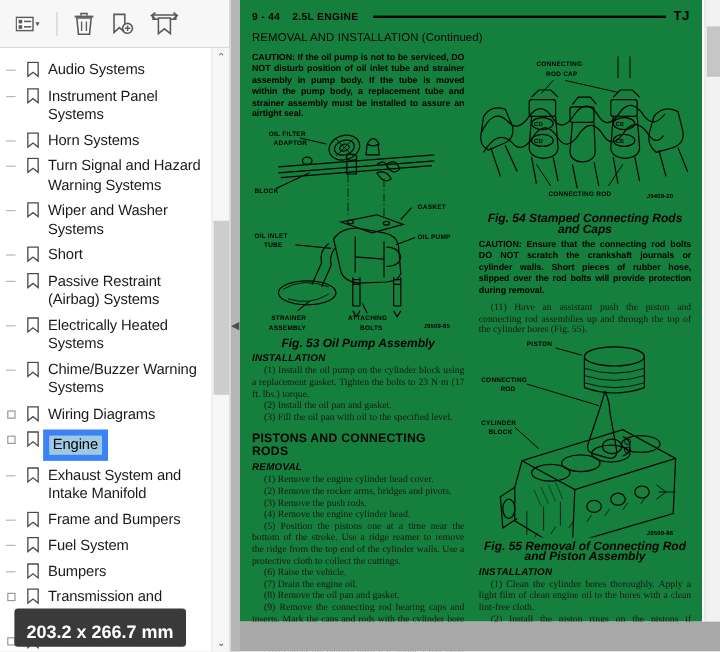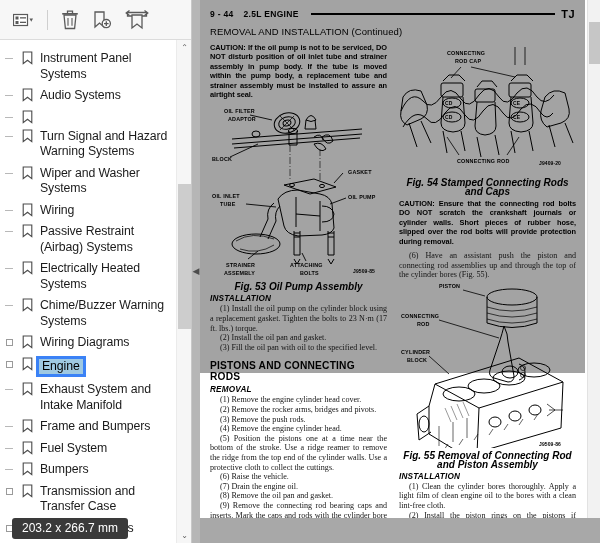--- a/index.html
+++ b/index.html
@@ -99,21 +99,21 @@
   .tree-label {
     font-size: 12.3px;
     line-height: 15.5px;
     color: #1b1b1b;
     padding: 1px 4px 1px 4px;
     max-width: 146px;
     letter-spacing: -0.1px;
   }
   .tree-item.selected .tree-label {
     background: #9fc9e2;
-    border: 3px solid #3b82f6;
+    border: 5px solid #3b82f6;
     padding: 0px 3px 0px 3px;
     color: #000;
   }
 
   
   .sb-scroll {
     position: absolute;
     right: 0; top: 40px;
     width: 15px;
     height: 503px;
@@ -159,22 +159,22 @@
     position: relative;
     flex: 1;
     height: 543px;
     background: #ffffff;
     overflow: hidden;
   }
   .page {
     position: absolute;
     left: 0; top: 0;
     width: 385px;
-    height: 373px;
-    background: #a3a3a3;
+    height: 518px;
+    background: #15803d;
     padding: 8px 10px 0 10px;
     font-family: "Liberation Serif", serif;
   }
 
   
   .pg-header {
     display: flex;
     align-items: center;
     font-family: "Liberation Sans", sans-serif;
     font-weight: bold;
@@ -279,24 +279,25 @@
     height: 25px;
     background: #a8a8a8;
   }
   .size-tooltip {
     position: absolute;
     left: 12px;
     bottom: 4px;
     background: #3a3a3a;
     color: #ffffff;
     font-family: "Liberation Sans", sans-serif;
-    font-size: 12px;
-    padding: 3px 10px 4px 10px;
+    font-size: 15px;
+    padding: 14px 10px 4px 10px;
     border-radius: 3px;
     line-height: 14px;
+    font-weight: bold;
   }
 
   svg { display: block; }
   .tl { font-family: "Liberation Sans", sans-serif; font-size: 5.4px; font-weight: bold; letter-spacing: 0.2px; fill:#000; }
   .tl2 { font-family: "Liberation Sans", sans-serif; font-size: 5.0px; font-weight: bold; letter-spacing: 0.1px; fill:#000; }
 </style>
 </head>
 <body>
 
 <div id="app">
@@ -346,42 +347,43 @@
       <div class="tree" id="tree-root">
           <div class="tree-item">
             <div class="twisty">
               <span class="dash"></span>
             </div>
             <div class="bm-icon">
               <svg width="11" height="14" viewBox="0 0 11 14">
                 <path d="M1.2 1 L9.8 1 L9.8 12.6 L5.5 9.2 L1.2 12.6 Z" fill="none" stroke="#4a4a4a" stroke-width="1.1"></path>
               </svg>
             </div>
+            <div class="tree-label">Audio Systems</div>
+          </div>
+          <div class="tree-item">
+            <div class="twisty">
+              <span class="dash"></span>
+            </div>
+            <div class="bm-icon">
+              <svg width="11" height="14" viewBox="0 0 11 14">
+                <path d="M1.2 1 L9.8 1 L9.8 12.6 L5.5 9.2 L1.2 12.6 Z" fill="none" stroke="#4a4a4a" stroke-width="1.1"></path>
+              </svg>
+            </div>
             <div class="tree-label">Instrument Panel Systems</div>
           </div>
           <div class="tree-item">
             <div class="twisty">
               <span class="dash"></span>
             </div>
             <div class="bm-icon">
               <svg width="11" height="14" viewBox="0 0 11 14">
                 <path d="M1.2 1 L9.8 1 L9.8 12.6 L5.5 9.2 L1.2 12.6 Z" fill="none" stroke="#4a4a4a" stroke-width="1.1"></path>
               </svg>
             </div>
-            <div class="tree-label">Audio Systems</div>
-          </div>
-          <div class="tree-item">
-            <div class="twisty">
-              <span class="dash"></span>
-            </div>
-            <div class="bm-icon">
-              <svg width="11" height="14" viewBox="0 0 11 14">
-                <path d="M1.2 1 L9.8 1 L9.8 12.6 L5.5 9.2 L1.2 12.6 Z" fill="none" stroke="#4a4a4a" stroke-width="1.1"></path>
-              </svg>
-            </div>
+            <div class="tree-label">Horn Systems</div>
           </div>
           <div class="tree-item">
             <div class="twisty">
               <span class="dash"></span>
             </div>
             <div class="bm-icon">
               <svg width="11" height="14" viewBox="0 0 11 14">
                 <path d="M1.2 1 L9.8 1 L9.8 12.6 L5.5 9.2 L1.2 12.6 Z" fill="none" stroke="#4a4a4a" stroke-width="1.1"></path>
               </svg>
             </div>
@@ -400,21 +402,21 @@
           </div>
           <div class="tree-item">
             <div class="twisty">
               <span class="dash"></span>
             </div>
             <div class="bm-icon">
               <svg width="11" height="14" viewBox="0 0 11 14">
                 <path d="M1.2 1 L9.8 1 L9.8 12.6 L5.5 9.2 L1.2 12.6 Z" fill="none" stroke="#4a4a4a" stroke-width="1.1"></path>
               </svg>
             </div>
-            <div class="tree-label">Wiring</div>
+            <div class="tree-label">Short</div>
           </div>
           <div class="tree-item">
             <div class="twisty">
               <span class="dash"></span>
             </div>
             <div class="bm-icon">
               <svg width="11" height="14" viewBox="0 0 11 14">
                 <path d="M1.2 1 L9.8 1 L9.8 12.6 L5.5 9.2 L1.2 12.6 Z" fill="none" stroke="#4a4a4a" stroke-width="1.1"></path>
               </svg>
             </div>
@@ -714,21 +716,21 @@
                 <text class="tl2" x="46" y="74">CD</text>
                 <text class="tl2" x="114" y="60">CE</text>
                 <text class="tl2" x="114" y="74">CE</text>
                 <text class="tl2" x="140" y="120">J9409-20</text>
               </g>
             </svg>
             <div class="figcap">Fig. 54 Stamped Connecting Rods and Caps</div>
           </div>
 
           <div class="caution">CAUTION:  Ensure that the connecting rod bolts DO NOT scratch the crankshaft journals or cylinder walls. Short pieces of rubber hose, slipped over the rod bolts will provide protection during removal.</div>
-          <p class="bodytext" style="margin-top:5px">(6) Have an assistant push the piston and connecting rod assemblies up and through the top of the cylinder bores (Fig. 55).</p>
+          <p class="bodytext" style="margin-top:5px">(11) Have an assistant push the piston and connecting rod assemblies up and through the top of the cylinder bores (Fig. 55).</p>
 
           <div class="figbox">
             <svg width="177" height="166" viewBox="0 0 177 166">
               <g stroke="#000" fill="none" stroke-width="1">
 
                 <ellipse cx="113" cy="15" rx="25" ry="8"></ellipse>
                 <path d="M88 15 l0 26 q25 9 50 0 l0 -26"></path>
                 <path d="M88 25 q25 8 50 0" stroke-width="0.7"></path>
                 <path d="M88 31 q25 8 50 0" stroke-width="0.7"></path>
                 <path d="M88 37 q25 8 50 0" stroke-width="0.7"></path>

